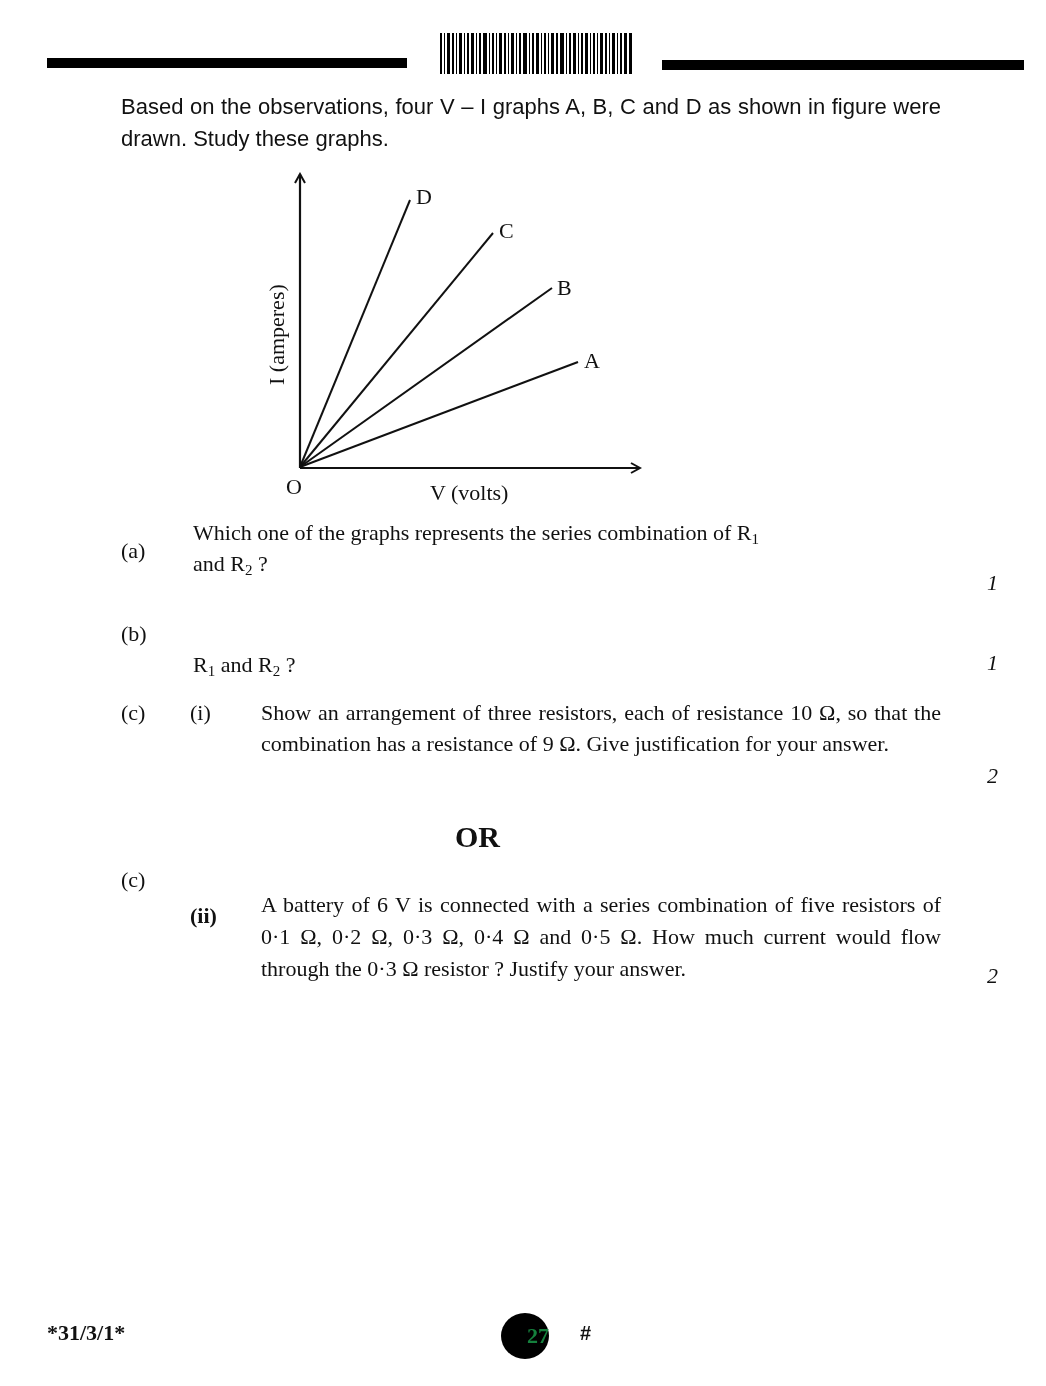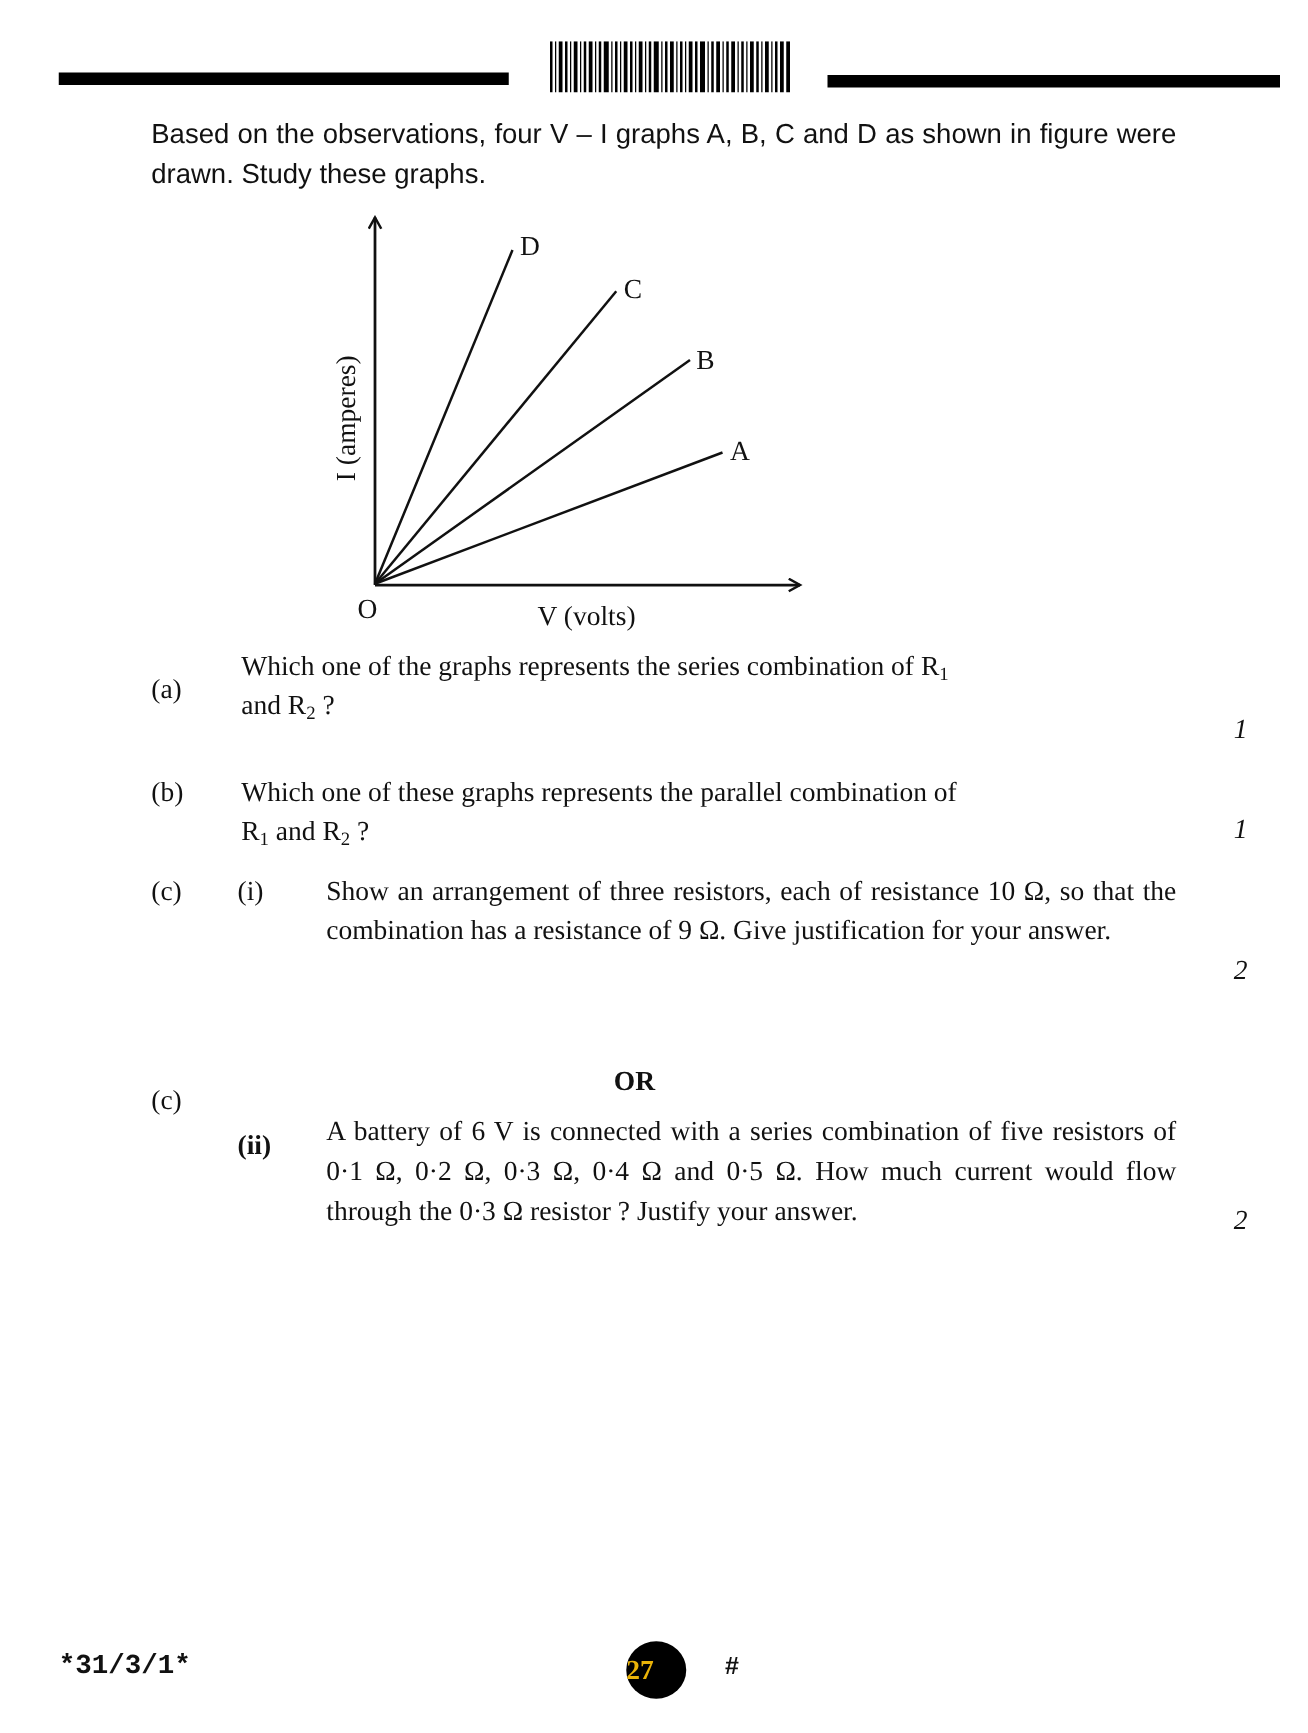--- a/index.html
+++ b/index.html
@@ -15,35 +15,34 @@
     font-size: 22px; line-height: 32px; text-align: justify;
     font-family: Liberation Sans, sans-serif;
   }
   .q-label, .q-sub, .q-text, .q-marks {
     position: absolute; font-size: 22px; line-height: 31px;
     font-family: "Liberation Serif", "DejaVu Serif", serif;
   }
   .q-text { text-align: justify; text-align-last: left; }
   .q-marks { font-style: italic; left: 978px; width: 20px; text-align: right; }
   .or-label {
-    position: absolute; left: 455px; top: 852px; font-size: 22px; font-weight: bold;
+    position: absolute; left: 455px; top: 820px; font-size: 30px; font-weight: bold;
     font-family: "Liberation Serif", "DejaVu Serif", serif;
-    margin-left: 36px;
   }
   sub { font-size: 15px; vertical-align: -4px; line-height: 0; }
   .chart { position: absolute; left: 240px; top: 160px; width: 420px; height: 360px; }
   .chart text { font-family: "Liberation Serif", "DejaVu Serif", serif; font-size: 22px; fill: #111; }
   .footer-code {
     position: absolute; left: 47px; top: 1320px; font-size: 22px; font-weight: bold;
-    font-family: Liberation Mono, monospace;
+    font-family: Liberation Serif, serif;
   }
   .page-num {
     position: absolute; left: 501px; top: 1313px; width: 48px; height: 46px;
-    border-radius: 50%; background: #000; color: #eab308; font-weight: bold; font-size: 22px;
-    display: flex; align-items: center; justify-content: flex-start;
+    border-radius: 50%; background: #000; color: #15803d; font-weight: bold; font-size: 22px;
+    display: flex; align-items: center; justify-content: flex-end;
     font-family: "Liberation Serif", "DejaVu Serif", serif;
   }
   .hash {
     position: absolute; left: 580px; top: 1322px; font-size: 20px; font-weight: bold;
     font-family: "Liberation Sans", sans-serif;
   }
 </style>
 </head>
 <body>
 
@@ -127,21 +126,21 @@
 
 <div class="q-label" style="left:121px; top:535px;">(a)</div>
 <div class="q-text" style="left:193px; top:517px; width:748px;">
   <span>Which one of the graphs represents the series combination of R</span><sub>1</sub><br>
   <span> and R</span><sub>2</sub><span> ?</span>
 </div>
 <div class="q-marks" style="top:567px;">1</div>
 
 <div class="q-label" style="left:121px; top:618px;">(b)</div>
 <div class="q-text" style="left:193px; top:618px; width:748px;">
-  <span>Which one of these graphs represents the parallel combination of </span><br>
+  <br>
   <span>R</span><sub>1</sub><span> and R</span><sub>2</sub><span> ?</span>
 </div>
 <div class="q-marks" style="top:647px;">1</div>
 
 <div class="q-label" style="left:121px; top:697px;">(c)</div>
 <div class="q-sub" style="left:190px; top:697px;">(i)</div>
 <div class="q-text" style="left:261px; top:697px; width:680px;">Show an arrangement of three resistors, each of resistance 10 Ω, so that the combination has a resistance of 9 Ω. Give justification for your answer.</div>
 <div class="q-marks" style="top:760px;">2</div>
 
 <div class="or-label">OR</div>

